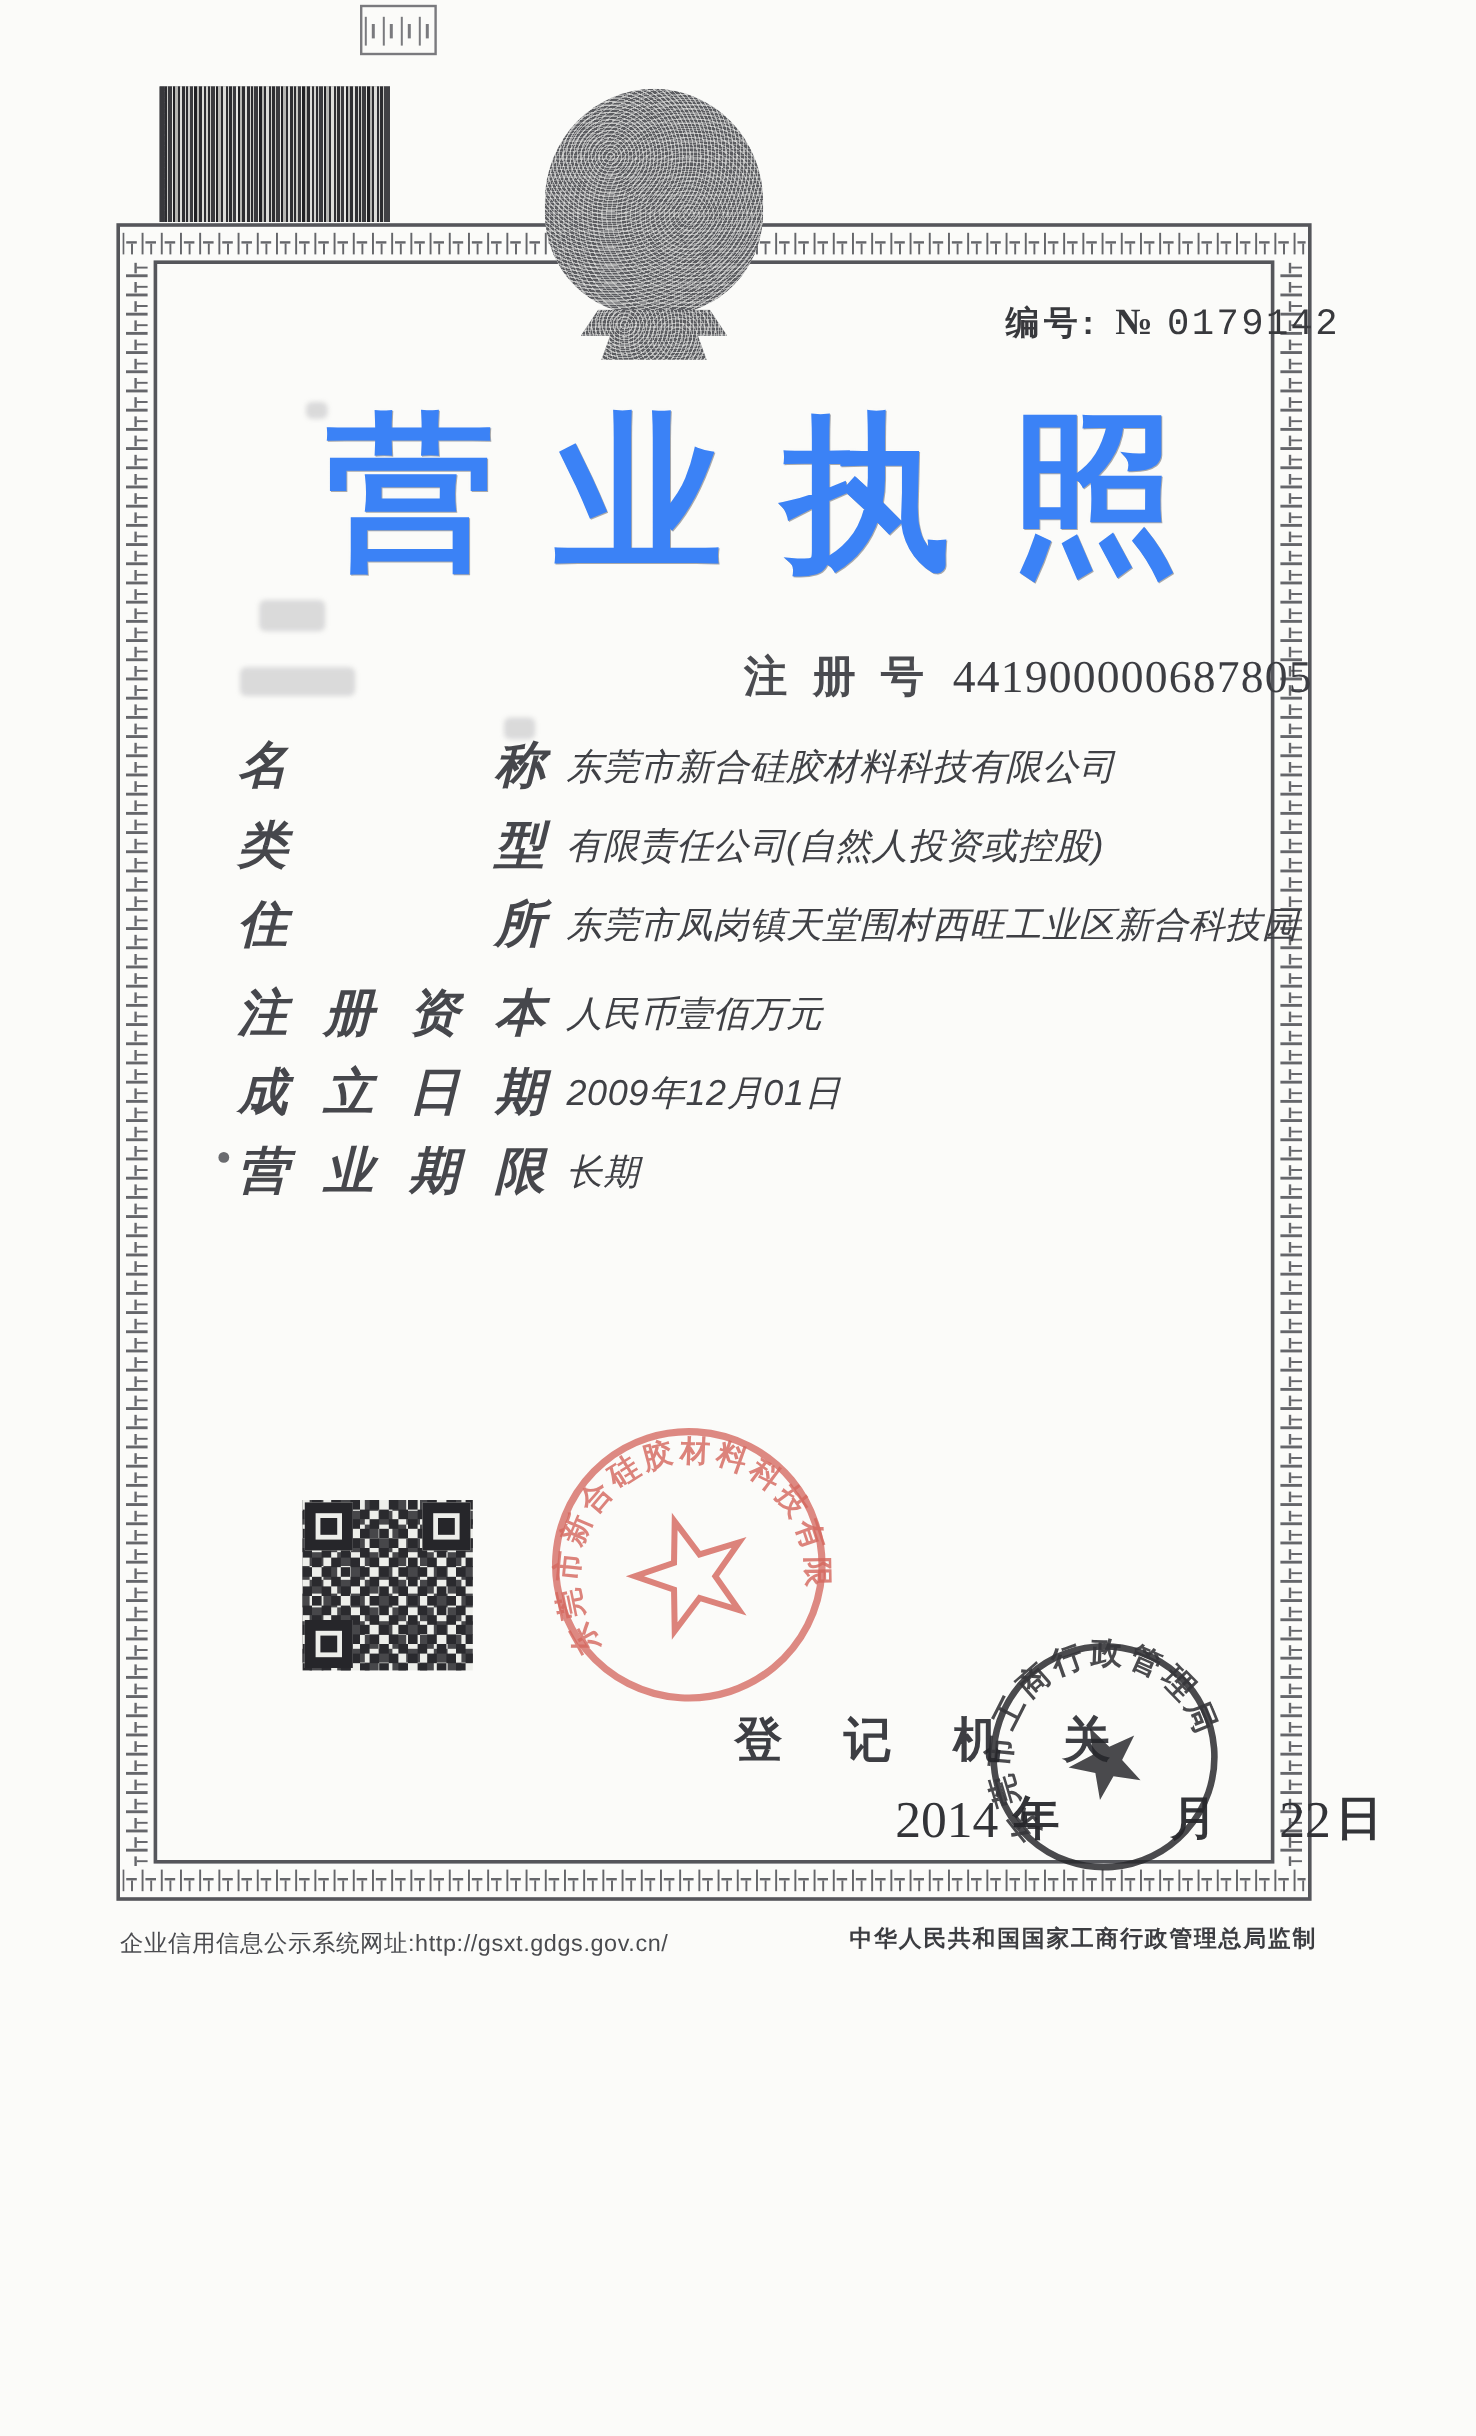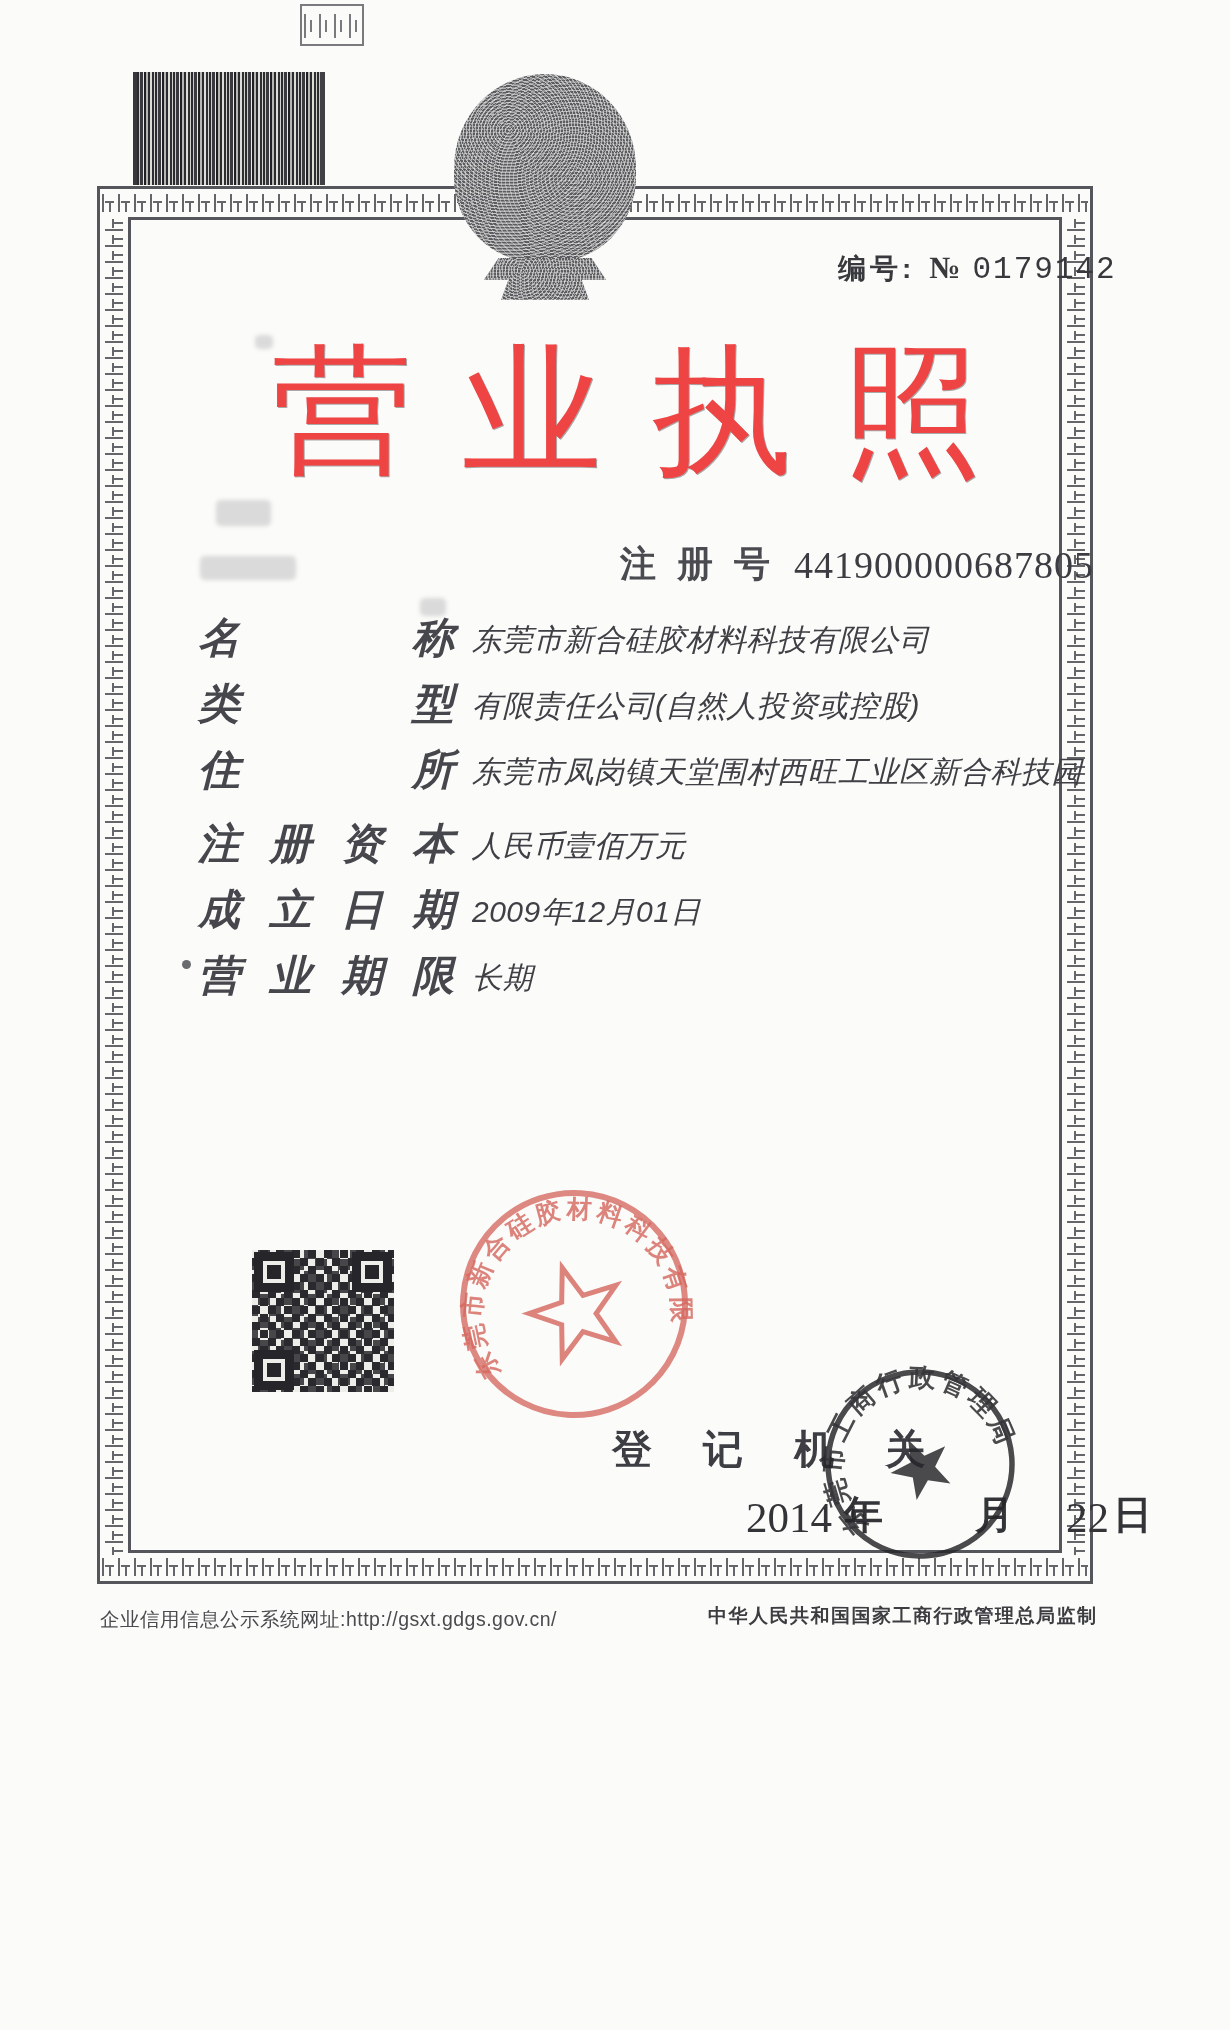--- a/index.html
+++ b/index.html
@@ -87,22 +87,22 @@
     position:absolute; left:838px; top:250px; display:flex; align-items:baseline;
     color:#38393d; z-index:4;
   }
   .serial-label { font-size:28px; letter-spacing:4px; font-weight:600; }
   .serial-sign { font-family:"Liberation Serif", serif; font-weight:bold; font-size:31px; margin-left:14px; }
   .serial-number { font-family:"Liberation Mono", monospace; font-size:31px; letter-spacing:2px; margin-left:12px; }
 
   
   .license-title {
     position:absolute; left:272px; top:318px;
-    font-size:140px; font-weight:400; letter-spacing:50px;
-    color:#ef4444; white-space:nowrap; z-index:4;
+    font-size:140px; font-weight:700; letter-spacing:50px;
+    color:#3b82f6; white-space:nowrap; z-index:4;
     text-shadow: 1px 1px 0 rgba(47,48,52,.4), 0 0 1px rgba(250,250,248,.5);
   }
 
   
   .reg-row { position:absolute; left:620px; top:540px; display:flex; align-items:center; z-index:4; }
   .reg-label {
     width:150px; font-size:36px; font-weight:600; color:#4a4b50;
     text-align:justify; text-align-last:justify;
   }
   .reg-number {

